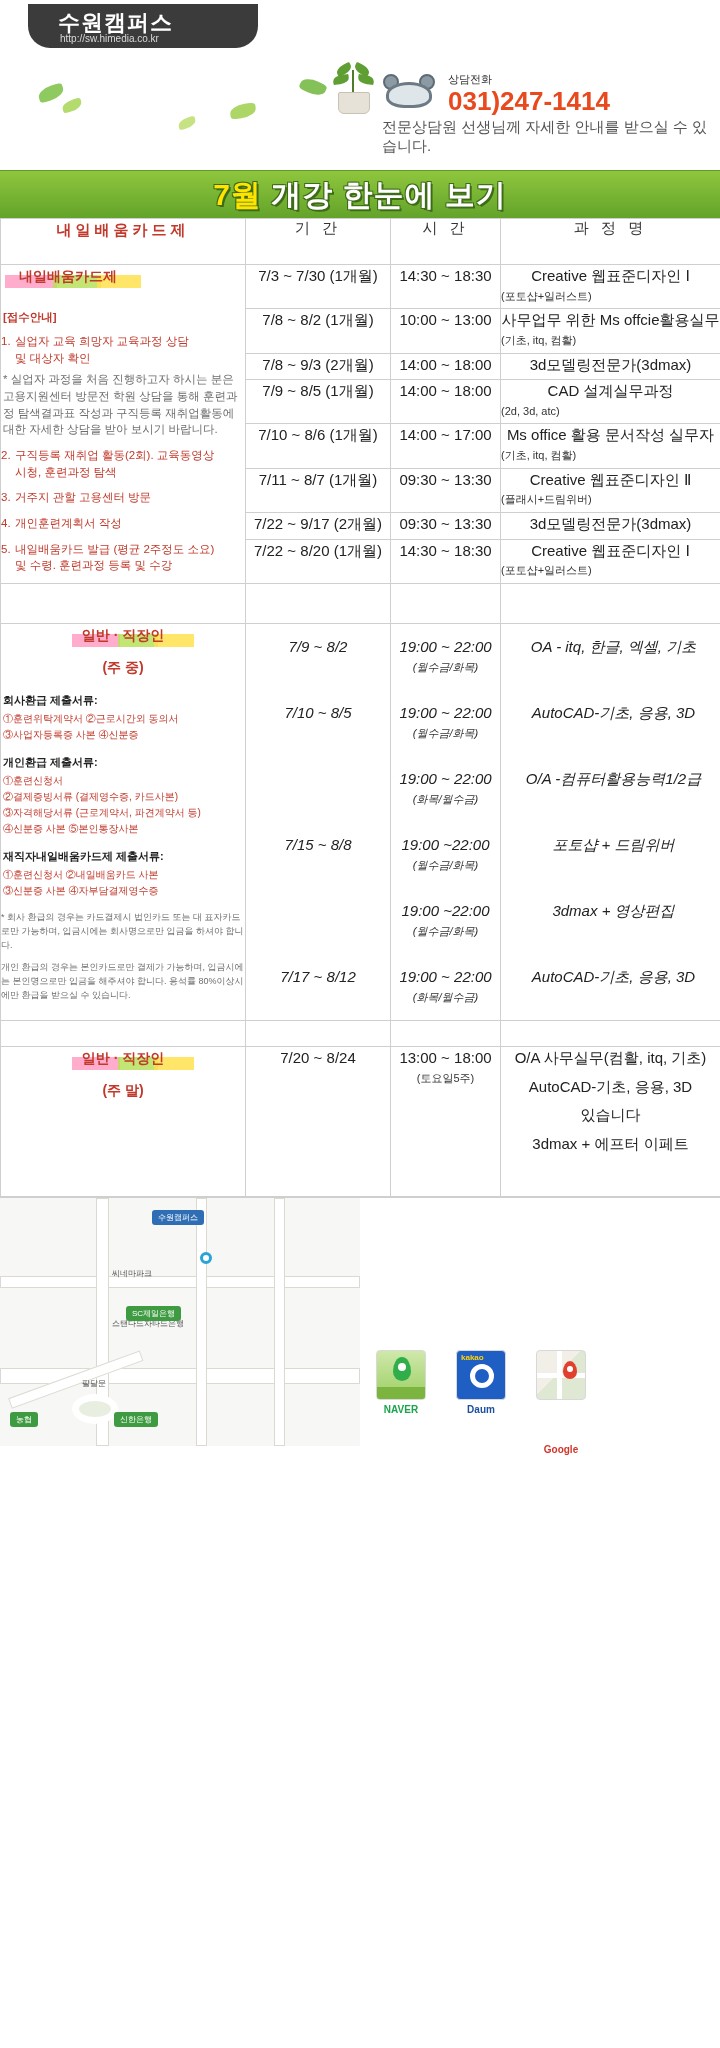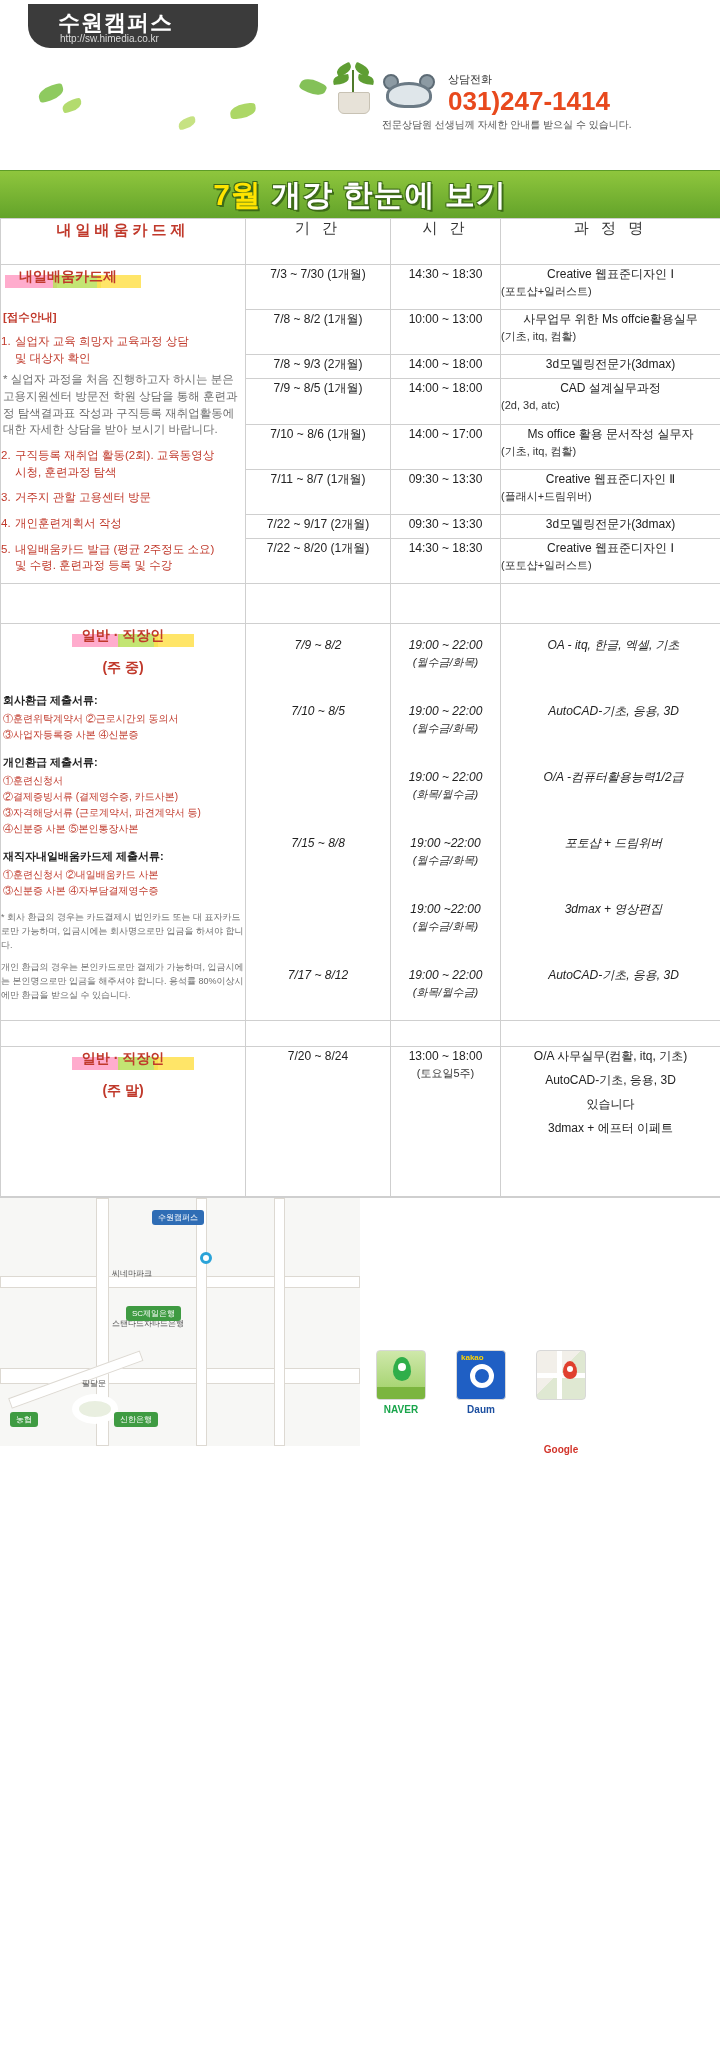--- a/index.html
+++ b/index.html
@@ -119,21 +119,21 @@
     position: absolute;
     left: 448px; top: 86px;
     font-size: 26px;
     font-weight: bold;
     color: #e8491d;
     letter-spacing: 0px;
   }
   .tel-sub {
     position: absolute;
     left: 382px; top: 118px;
-    font-size: 10px;
+    font-size: 15px;
     color: #555;
   }
 
   .title-band {
     position: relative;
     height: 48px;
     background: linear-gradient(#8fc63d, #63a32a);
     border-top: 1px solid #5d9c27;
   }
   .title-band .big-title {
@@ -217,21 +217,21 @@
   .nlist li .sub { display: block; color: #c0392b; }
   .note-gray {
     font-size: 9.5px;
     color: #6d6d6d;
     line-height: 1.5;
     margin: -4px 0 10px 2px;
   }
 
   .cellpad { padding: 12px 8px 8px 14px; }
   .cellpad.center { text-align: center; padding-left: 0; padding-right: 0; }
-  .row-line { font-size: 12px; color: #222; line-height: 1.5; text-align: center; }
+  .row-line { font-size: 15px; color: #222; line-height: 1.5; text-align: center; }
   .row-sub { font-size: 11px; color: #333; line-height: 1.5; }
 
   
   .stack { padding: 0; font-style: italic; }
   .stack .srow {
     height: 66px;
     padding: 12px 8px 0 14px;
   }
   .stack.center .srow { text-align: center; padding-left: 0; padding-right: 0; }
 

